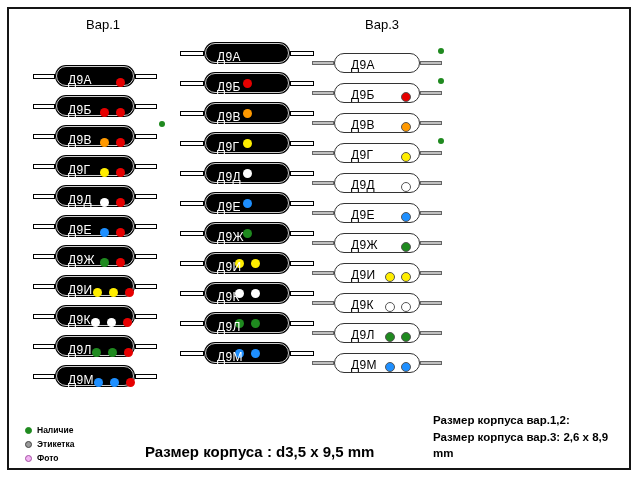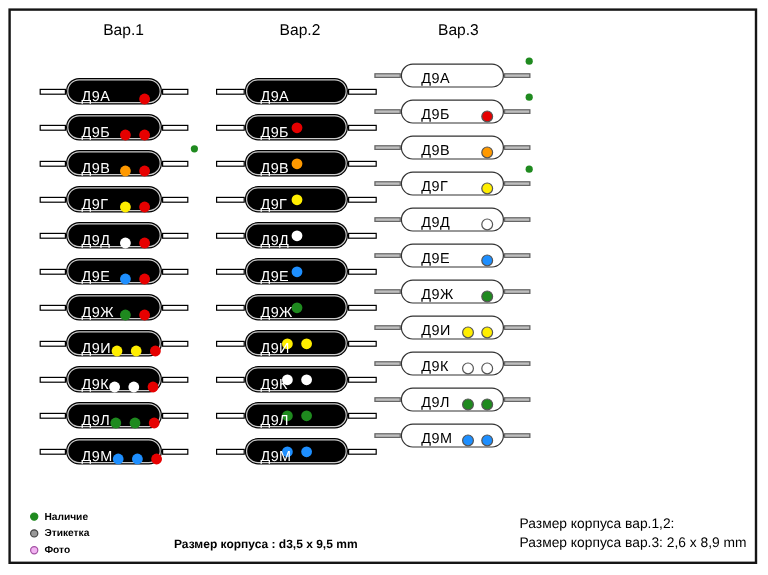--- a/index.html
+++ b/index.html
@@ -42,22 +42,22 @@
   .diode.white .dlabel { color:#000; padding-left:16px; }
   .dots { display:flex; align-items:center; gap:7px; margin-left:auto; padding-right:10px; position:relative; z-index:1; }
   .col-v3 .dots { padding-right:8px; gap:6px; }
   .col-v2 .dots { position:absolute; left:0; top:0; width:100%; height:100%; justify-content:center; margin:0; padding:0; }
   .dot { width:9px; height:9px; border-radius:50%; flex:none; }
   .dot.ringed { width:10px; height:10px; border:1px solid #555; }
   .marker { position:absolute; right:8px; top:-4px; width:6px; height:6px; border-radius:50%; }
   .legend { position:absolute; left:16px; bottom:5px; }
   .legend-item { display:flex; align-items:center; gap:5px; margin-top:4px; font-size:8.5px; font-weight:bold; }
   .legend-dot { width:7px; height:7px; border-radius:50%; flex:none; }
-  .note-center { position:absolute; left:136px; bottom:8px; font-weight:bold; font-size:10px;margin-top:36px; }
-  .notes-right { position:absolute; left:424px; bottom:6px; font-weight:normal; font-size:11.5px; line-height:1.45; }
+  .note-center { position:absolute; left:136px; bottom:8px; font-weight:bold; font-size:15px;margin-top:36px; }
+  .notes-right { position:absolute; left:424px; bottom:6px; font-weight:bold; font-size:11.5px; line-height:1.45; }
 </style>
 </head>
 <body>
 
 <div class="frame">
 
   <div id="columns">
       <div class="col col-v1">
         <div class="col-label">Вар.1</div>
         <div class="col-sublabel"></div>
@@ -183,21 +183,20 @@
                 <span class="dot" style="background: rgb(30, 143, 255);"></span>
                 <span class="dot" style="background: rgb(30, 143, 255);"></span>
                 <span class="dot" style="background: rgb(230, 0, 0);"></span>
               </span>
             </div>
             <span class="lead"></span>
           </div>
         </div>
       </div>
       <div class="col col-v2">
-        <div class="col-label">Вар.2</div>
         <div class="col-sublabel"></div>
         <div class="rows">
           <div class="diode black">
             <span class="lead"></span>
             <div class="body">
               <span class="dlabel">Д9А</span>
               <span class="dots"></span>
             </div>
             <span class="lead"></span>
           </div>

